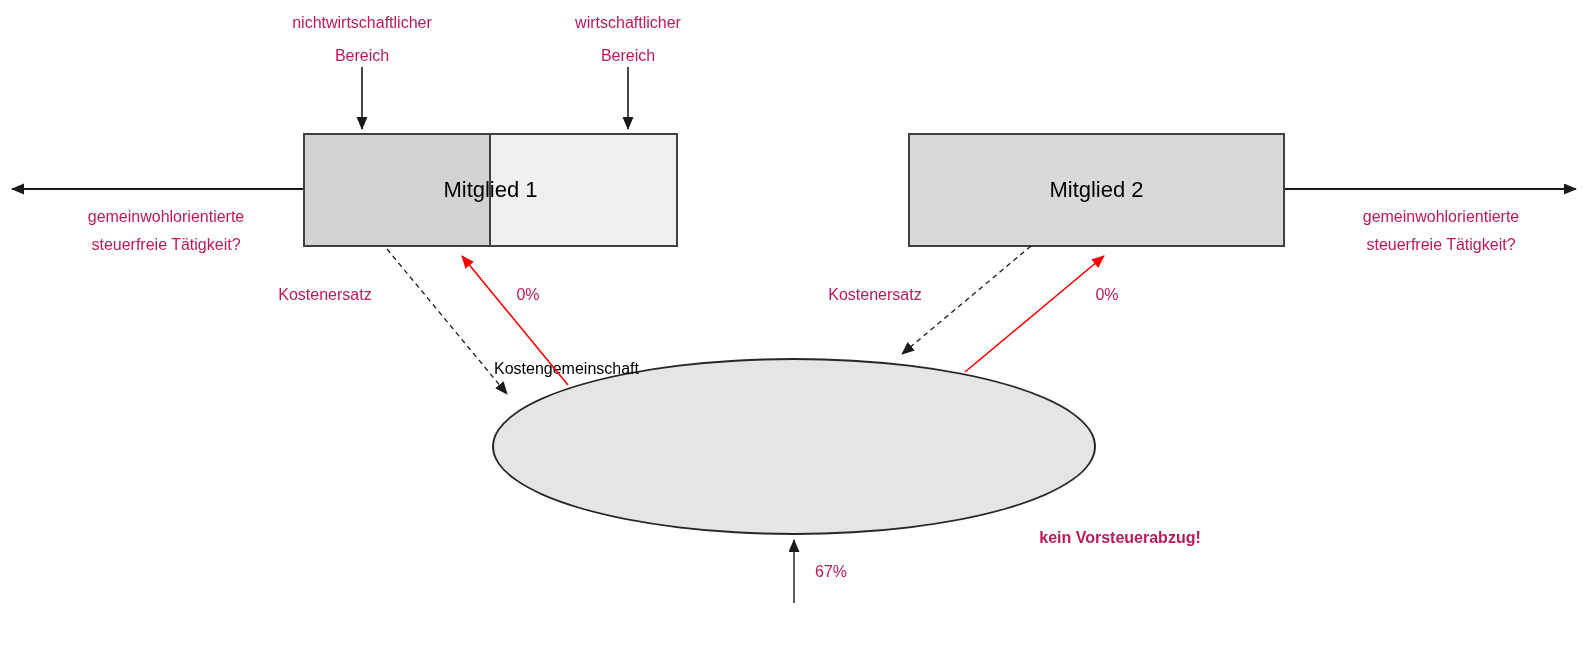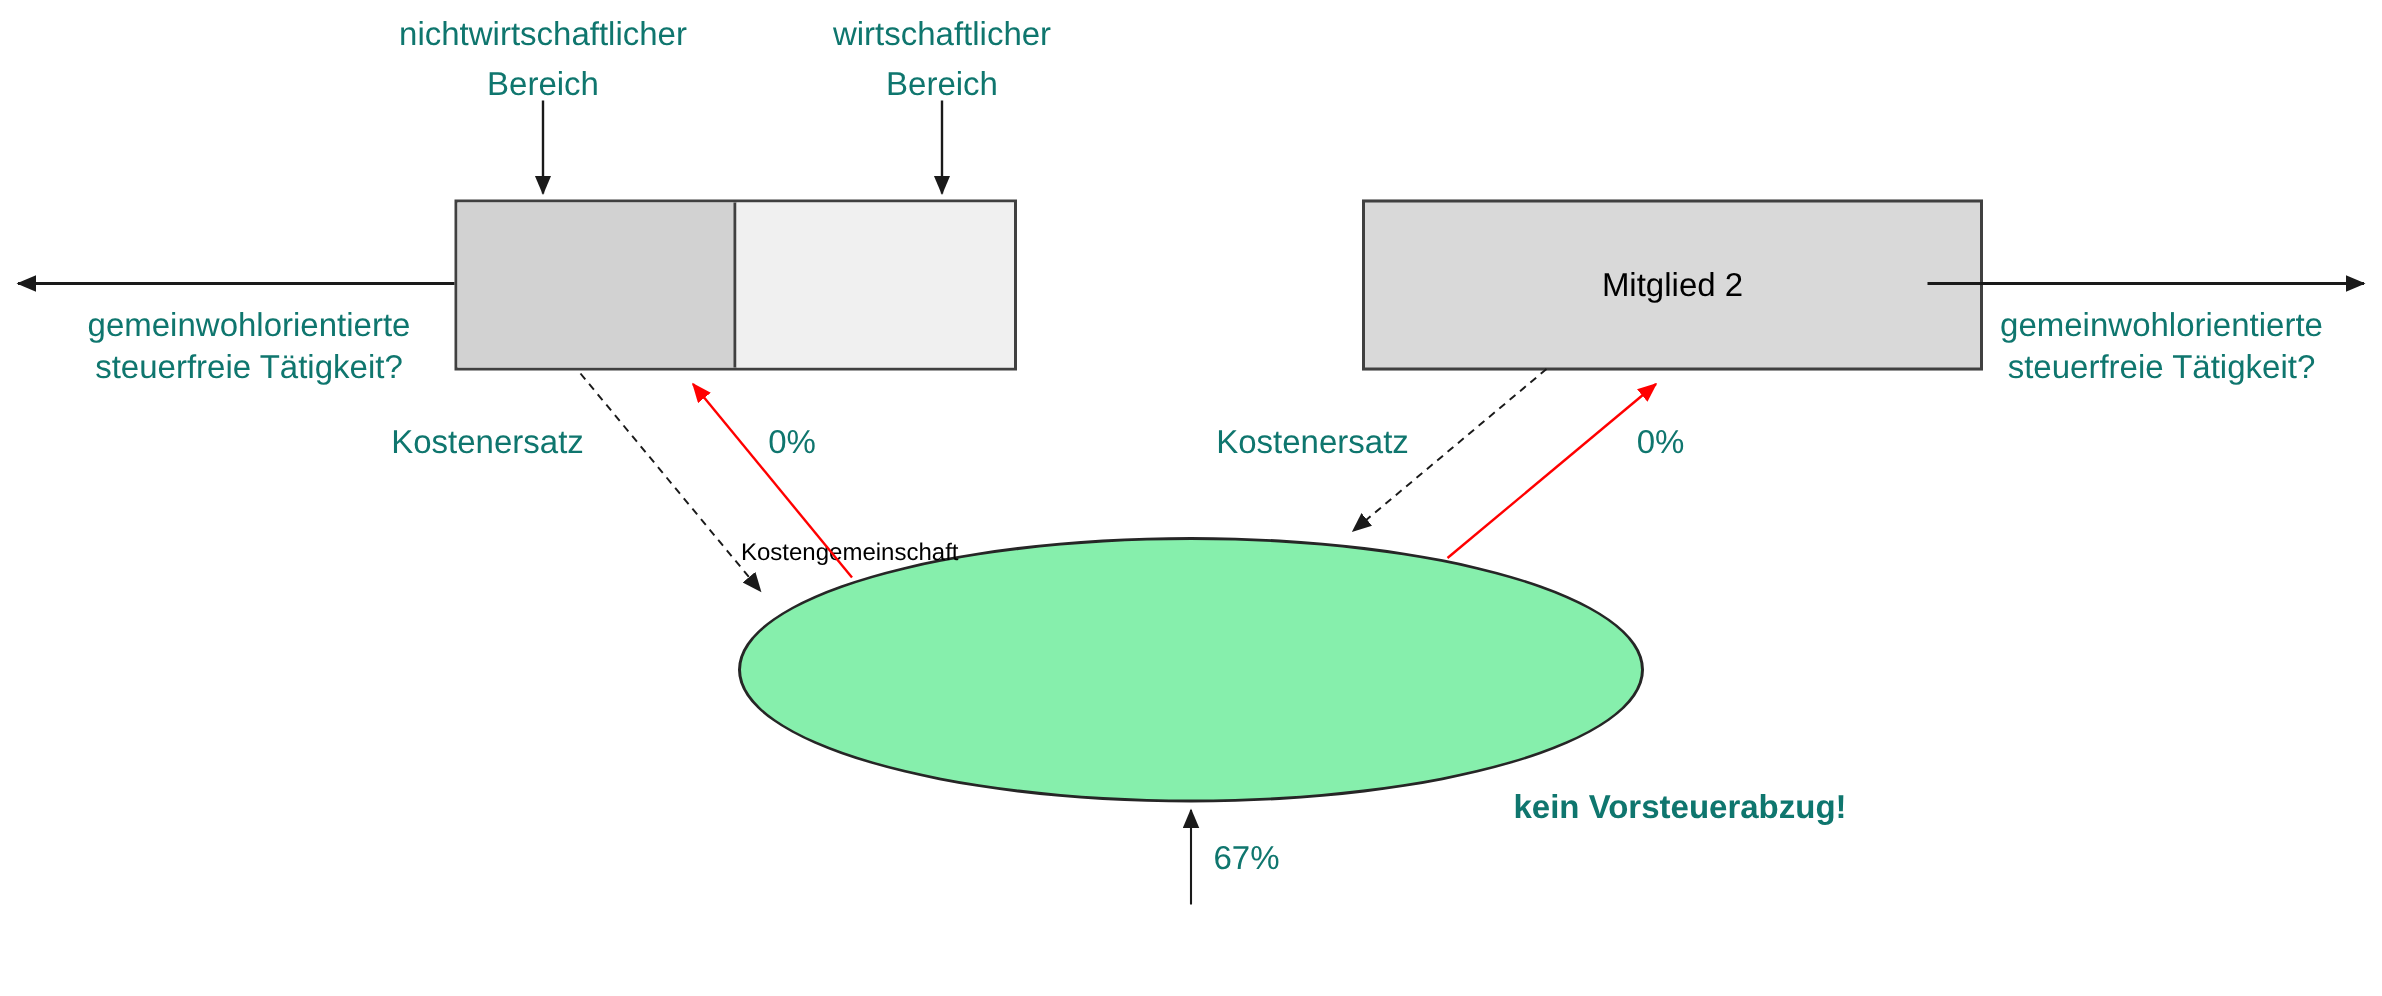--- a/index.html
+++ b/index.html
@@ -11,24 +11,24 @@
   .stage {
     position: relative;
     width: 1588px;
     height: 664px;
     background: #ffffff;
     overflow: hidden;
     color: #000000;
   }
   .label {
     position: absolute;
-    font-size: 22px;
+    font-size: 16px;
     line-height: 28px;
     text-align: center;
-    color: #0f766e;
+    color: #be185d;
     white-space: nowrap;
   }
   .toplabel { line-height: 33px; }
   .bold { font-weight: bold; }
   .box {
     position: absolute;
     box-sizing: border-box;
     border: 2px solid #404040;
   }
   .box .caption {
@@ -49,41 +49,42 @@
   }
   .half-right {
     width: 50%;
     background: #f0f0f0;
   }
   .ellipse {
     position: absolute;
     box-sizing: border-box;
     border: 2px solid #262626;
     border-radius: 50%;
-    background: #86efac;
+    background: #e5e5e5;
   }
   svg.arrows {
     position: absolute;
     left: 0; top: 0;
     width: 1588px;
     height: 664px;
     pointer-events: none;
   }
 </style>
 </head>
 <body>
 
 <div class="stage">
 
   <div class="box split" style="left:303px; top:133px; width:375px; height:114px;">
     <div class="half half-left"></div>
     <div class="half half-right"></div>
+    <div class="caption">Mitglied 1</div>
   </div>
 
-  <div class="box" style="left:908px; top:133px; width:414px; height:114px; background:#d9d9d9;">
+  <div class="box" style="left:908px; top:133px; width:377px; height:114px; background:#d9d9d9;">
     <div class="caption">Mitglied 2</div>
   </div>
 
   <div class="ellipse" style="left:492px; top:358px; width:604px; height:177px;">
     <div class="caption">Kostengemeinschaft</div>
   </div>
 
   <svg class="arrows" viewBox="0 0 1588 664">
     <defs>
       <marker id="mBlack" markerUnits="userSpaceOnUse" markerWidth="16" markerHeight="13" refX="12" refY="5.5" orient="auto">

